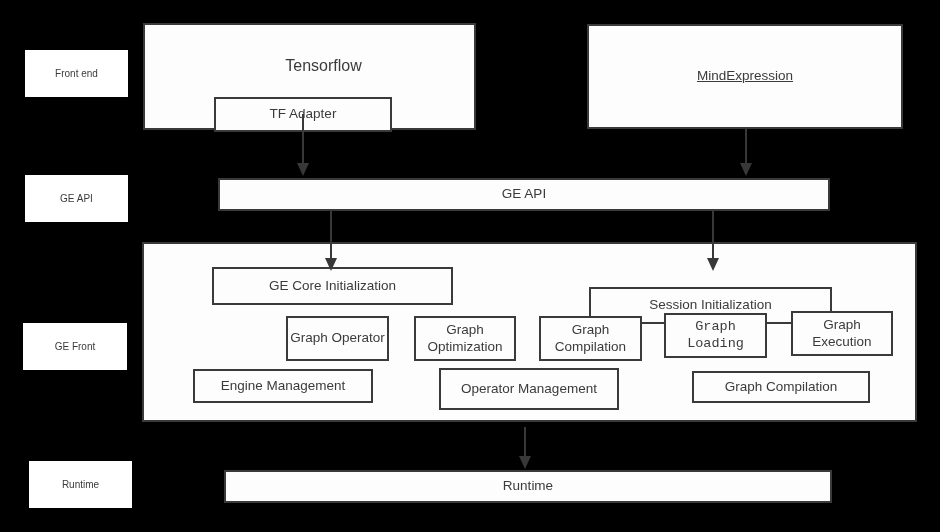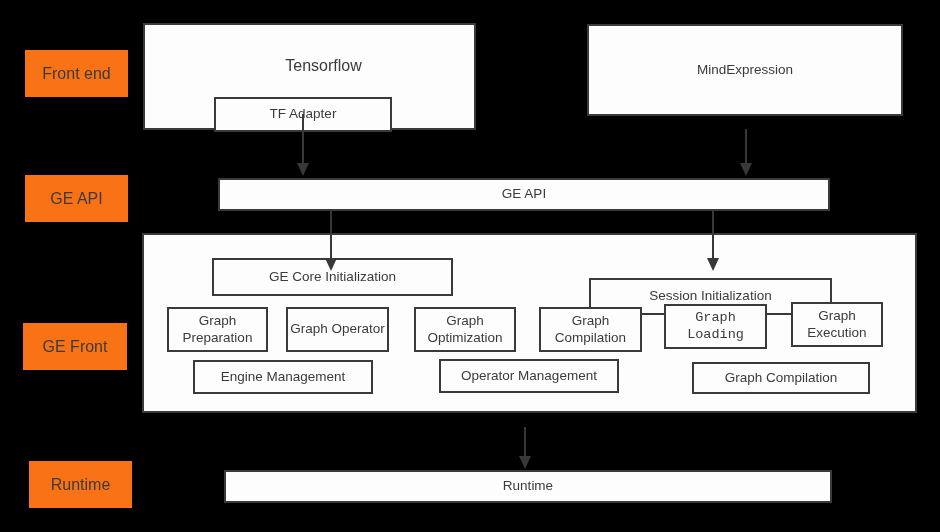--- a/index.html
+++ b/index.html
@@ -17,23 +17,23 @@
     border:2px solid #3a3a3a;
     box-sizing:border-box;
     color:#3b3b3b;
     font-size:13.5px;
     display:flex; align-items:center; justify-content:center;
     text-align:center;
     line-height:1.25;
   }
   .row-label {
     position:absolute;
-    background:#f97316;
+    background:#ffffff;
     color:#3b3b3b;
-    font-size:16px;
+    font-size:10px;
     display:flex; align-items:center; justify-content:center;
     text-align:center;
     box-sizing:border-box;
   }
   .container-title {
     position:absolute; left:14px; width:100%;
     text-align:center; color:#3b3b3b; font-size:16px;
   }
   .arrow-line { position:absolute; width:2px; background:#383838; }
   .arrow-head {
@@ -44,35 +44,35 @@
   }
   
   #lbl-front-end { left:25px;  top:50px;  width:103px; height:47px; }
   #lbl-ge-api    { left:25px;  top:175px; width:103px; height:47px; }
   #lbl-ge-core   { left:23px;  top:323px; width:104px; height:47px; }
   #lbl-runtime   { left:29px;  top:461px; width:103px; height:47px; }
   
   #box-tensorflow { left:143px; top:23px; width:333px; height:107px; display:block; }
   #tensorflow-title { top:31px; }
   #box-tf-adapter { left:69px; top:72px; width:178px; height:35px; }
-  #box-mindexpression { left:587px; top:24px; width:316px; height:92px; }
+  #box-mindexpression { left:587px; top:24px; width:316px; height:105px;text-decoration:underline; }
   
   #box-ge-api-bar { left:218px; top:178px; width:612px; height:33px; }
   
-  #box-ge-core { left:142px; top:233px; width:775px; height:180px; display:block;padding-left:48px; }
+  #box-ge-core { left:142px; top:242px; width:775px; height:180px; display:block;padding-left:48px; }
   #box-ge-core-init      { left:68px;  top:23px;  width:241px; height:38px; }
   #box-session-init      { left:445px; top:24px;  width:243px; height:37px;margin-top:19px; }
   #box-graph-preparation { left:23px;  top:72px;  width:101px; height:45px; }
   #box-graph-partition   { left:142px; top:72px;  width:103px; height:45px; }
   #box-graph-optimization{ left:270px; top:72px;  width:102px; height:45px; }
   #box-graph-compilation { left:395px; top:72px;  width:103px; height:45px; }
   #box-graph-loading     { left:520px; top:69px;  width:103px; height:45px;font-family:Liberation Mono, monospace; }
-  #box-graph-execution   { left:647px; top:67px;  width:92px; height:45px; }
+  #box-graph-execution   { left:647px; top:67px;  width:102px; height:45px; }
   #box-engine-management   { left:49px;  top:125px; width:180px; height:34px;text-align:center; }
-  #box-operator-management { left:295px; top:124px; width:180px; height:34px; }
+  #box-operator-management { left:295px; top:124px; width:180px; height:42px; }
   #box-graph-management    { left:548px; top:127px; width:178px; height:32px; }
   
   #box-runtime-bar { left:224px; top:470px; width:608px; height:33px; }
   
   #arrow1-line { left:302px; top:114px; height:50px; }
   #arrow1-head { left:297px; top:163px; }
   #arrow2-line { left:745px; top:129px; height:35px; }
   #arrow2-head { left:740px; top:163px; }
   #arrow3-line { left:330px; top:211px; height:48px; }
   #arrow3-head { left:325px; top:258px; }
@@ -97,21 +97,20 @@
   </div>
 
   <div class="box" id="box-mindexpression">MindExpression</div>
 
   <div class="box" id="box-ge-api-bar">GE API</div>
 
   <div class="box" id="box-ge-core">
     <div class="box" id="box-ge-core-init">GE Core Initialization</div>
     <div class="box" id="box-session-init">Session Initialization</div>
 
-    <div class="box" id="box-graph-preparation">Graph Preparation</div>
     <div class="box" id="box-graph-partition">Graph Operator</div>
     <div class="box" id="box-graph-optimization">Graph Optimization</div>
     <div class="box" id="box-graph-compilation">Graph Compilation</div>
     <div class="box" id="box-graph-loading">Graph Loading</div>
     <div class="box" id="box-graph-execution">Graph Execution</div>
 
     <div class="box" id="box-engine-management">Engine Management</div>
     <div class="box" id="box-operator-management">Operator Management</div>
     <div class="box" id="box-graph-management">Graph Compilation</div>
   </div>

